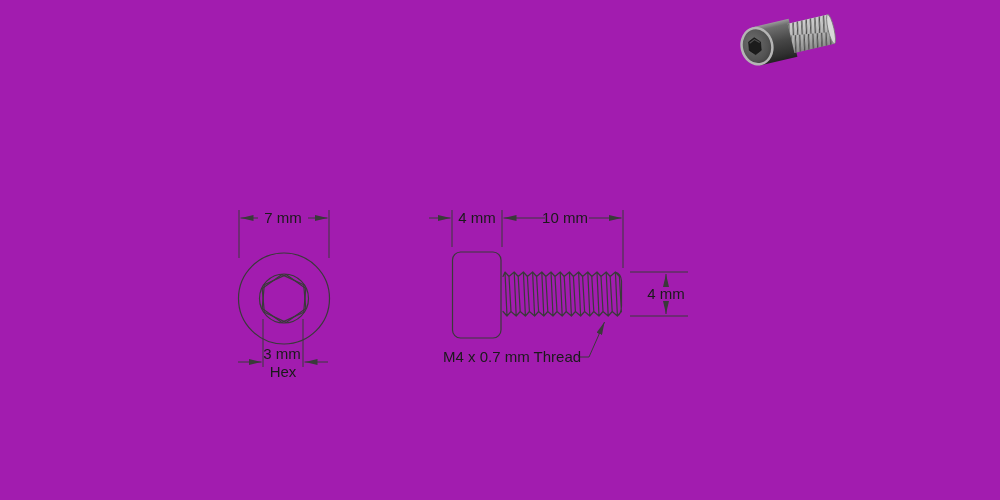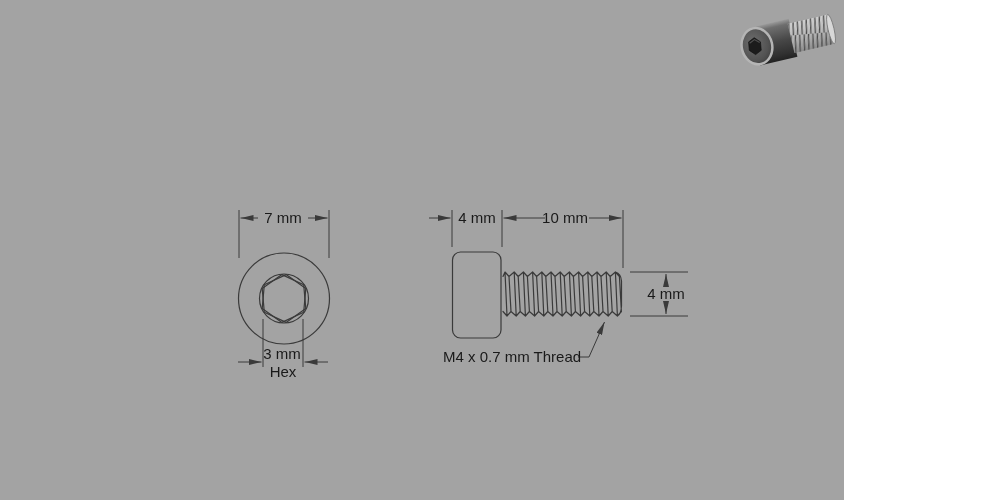--- a/index.html
+++ b/index.html
@@ -5,23 +5,23 @@
   html, body {
     margin: 0;
     padding: 0;
     background: #ffffff;
     width: 1000px;
     height: 500px;
     overflow: hidden;
   }
   .stage {
     position: relative;
-    width: 844px;
+    width: 1000px;
     height: 500px;
-    background: #a3a3a3;
+    background: #a21caf;
   }
   svg { display: block; }
   .dim-text {
     font-family: "Liberation Sans", sans-serif;
     font-size: 15px;
     fill: #1a1a1a;
   }
   .outline {
     fill: none;
     stroke: #3a3a3a;

